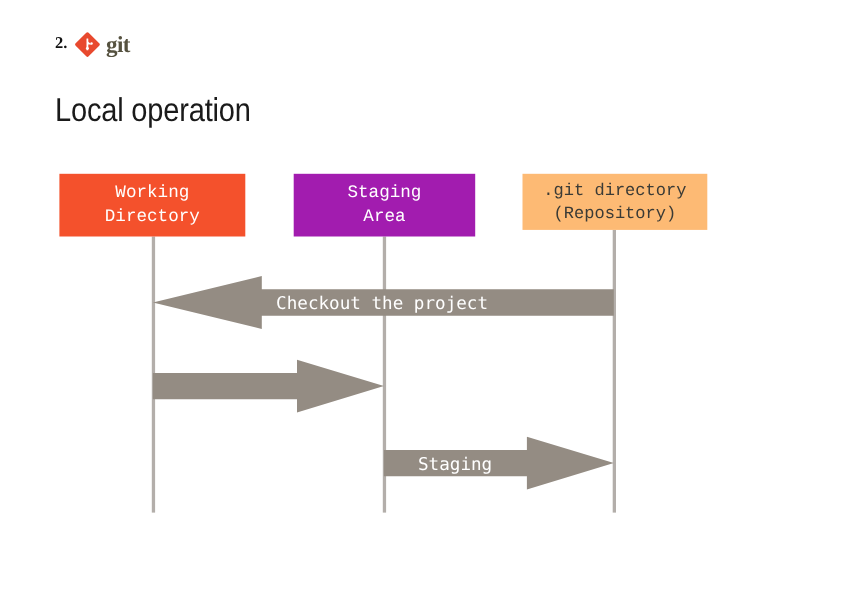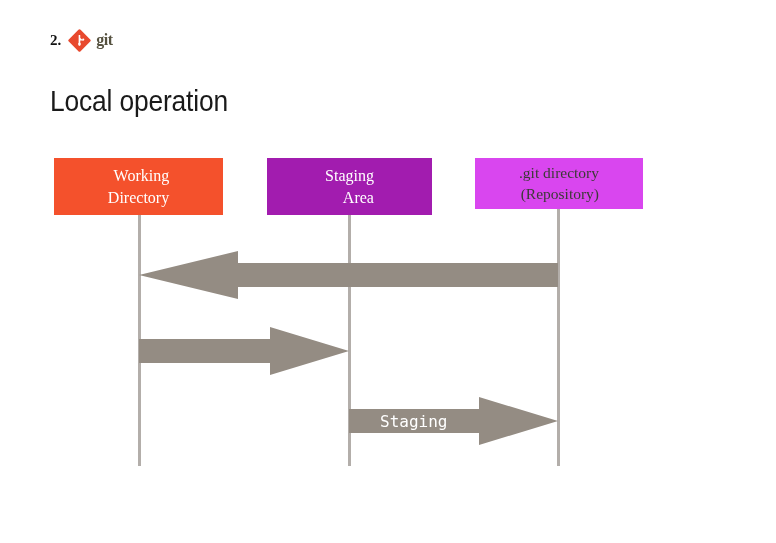--- a/index.html
+++ b/index.html
@@ -39,21 +39,21 @@
     gap: 5px;
   }
   #git-logo-mark {
     width: 23px;
     height: 23px;
     display: block;
   }
   #git-wordmark {
     font-family: "Liberation Serif", serif;
     font-weight: bold;
-    font-size: 16px;
+    font-size: 21px;
     color: #55513f;
     line-height: 1;
     letter-spacing: -0.5px;
   }
 
   
   #page-title {
     position: absolute;
     left: 50px;
     top: 84px;
@@ -80,42 +80,42 @@
     position: absolute;
     width: 3px;
     background: #b3aeaa;
   }
 
   .node-box {
     position: absolute;
     display: flex;
     align-items: center;
     justify-content: center;
-    text-align: right;
-    font-family: Liberation Serif, serif;
+    text-align: center;
+    font-family: Liberation Mono, monospace;
     font-size: 16px;
     line-height: 1.32;
     white-space: pre;
   }
   #node-working {
     left: 54px;  top: 158px;
     width: 169px; height: 57px;
     background: #f4512c;
     color: #ffffff;
   }
   #node-staging {
     left: 267px; top: 158px;
     width: 165px; height: 57px;
     background: #a21caf;
     color: #ffffff;
   }
   #node-gitdir {
     left: 475px; top: 158px;
     width: 168px; height: 51px;
-    background: #d946ef;
+    background: #fdba74;
     color: #3b3b36;
     font-size: 15.5px;
   }
 
   
   #arrow-layer {
     position: absolute;
     left: 0; top: 0;
     width: 776px; height: 543px;
     overflow: visible;
@@ -168,17 +168,18 @@
 
   <svg id="arrow-layer" viewBox="0 0 776 543">
 
     <polygon class="arrow-body" points="139,275 238,251 238,263 558,263 558,287 238,287 238,299"></polygon>
 
     <polygon class="arrow-body" points="349,351 270,327 270,339 139,339 139,363 270,363 270,375"></polygon>
 
     <polygon class="arrow-body" points="558,421 479,397 479,409 349,409 349,433 479,433 479,445"></polygon>
   </svg>
 
+  <div class="arrow-label" style="left:251px; top:266px;">Checkout the project</div>
 
 
   <div class="arrow-label" style="left:380px; top:412px;">Staging</div>
 
 </div>
 
 </body></html>

